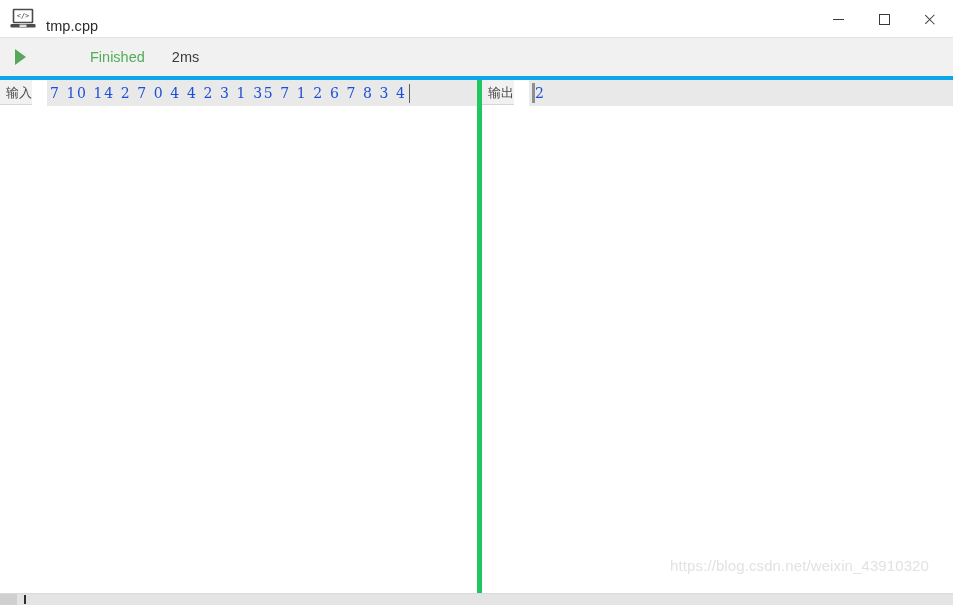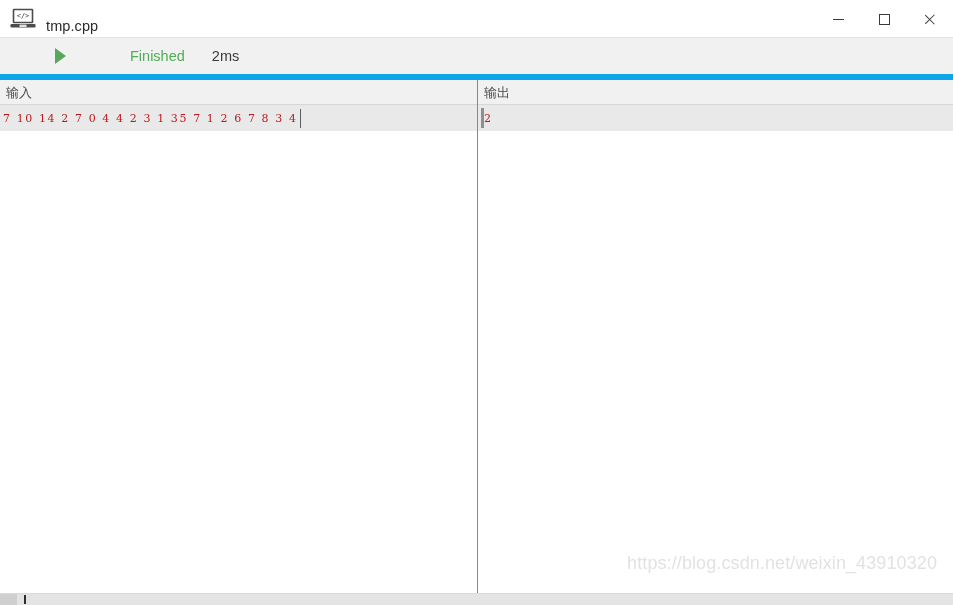--- a/index.html
+++ b/index.html
@@ -105,22 +105,21 @@
   .glyph-close::before { transform: translateX(-50%) rotate(45deg); }
   .glyph-close::after  { transform: translateX(-50%) rotate(-45deg); }
 
   
   .toolbar {
     height: 42px;
     min-height: 42px;
     background: #f1f1f1;
     display: flex;
     align-items: center;
-    border-bottom: 6px solid #0ea5e9;
-    padding-left: 40px;
+    border-bottom: 4px solid #0ea5e9;
   }
 
   .run-button {
     width: 40px;
     height: 42px;
     display: flex;
     align-items: center;
     justify-content: center;
     cursor: default;
   }
@@ -151,29 +150,30 @@
   
   .panes {
     flex: 1;
     display: flex;
     min-height: 0;
     position: relative;
   }
 
   .pane {
     display: flex;
-    flex-direction: column;
+    flex-direction: row;
     min-width: 0;
     min-height: 0;
     position: relative;
     background: #ffffff;
+    gap: 15px;
   }
 
   .pane.input  { width: 477px; }
-  .pane.output { flex: 1; border-left: 1px solid #22c55e; }
+  .pane.output { flex: 1; border-left: 5px solid #22c55e; }
 
   .pane-header {
     height: 25px;
     min-height: 25px;
     background: #f1f1f1;
     border-bottom: 1px solid #d6d6d6;
     display: flex;
     align-items: center;
     padding-left: 6px;
   }
@@ -196,22 +196,22 @@
   .code-line {
     height: 26px;
     background: #e9e9e9;
     display: flex;
     align-items: center;
     position: relative;
     padding-left: 3px;
   }
 
   .code-text {
-    font-size: 11px;
-    color: #b91c1c;
+    font-size: 14px;
+    color: #1d4ed8;
     font-family: "DejaVu Serif", "Liberation Serif", serif;
     letter-spacing: 1.6px;
     white-space: pre;
     line-height: 1;
   }
 
   .caret {
     width: 1.6px;
     height: 19px;
     background: #5e5e5e;
@@ -224,23 +224,23 @@
     margin-left: 0;
     margin-right: 0;
     height: 20px;
     background: #8f8f8f;
     width: 3px;
   }
 
   
   .watermark {
     position: absolute;
-    right: 16px;
+    right: 24px;
     bottom: 19px;
-    font-size: 18px;
+    font-size: 15px;
     color: #e2e2e2;
     white-space: nowrap;
     pointer-events: none;
     font-family: "Liberation Sans", sans-serif;
     letter-spacing: 0.1px;
   }
 
   
   .hscroll {
     height: 12px;

